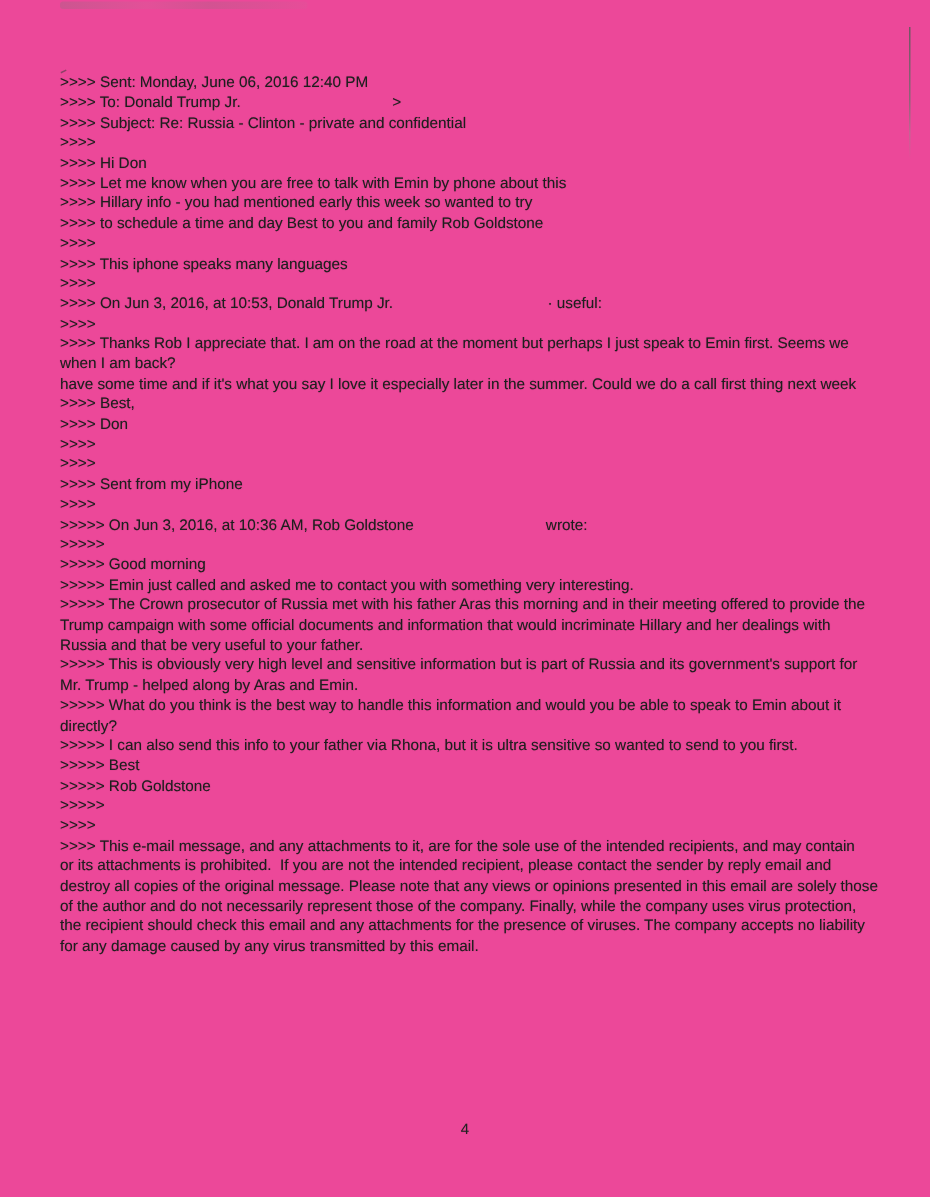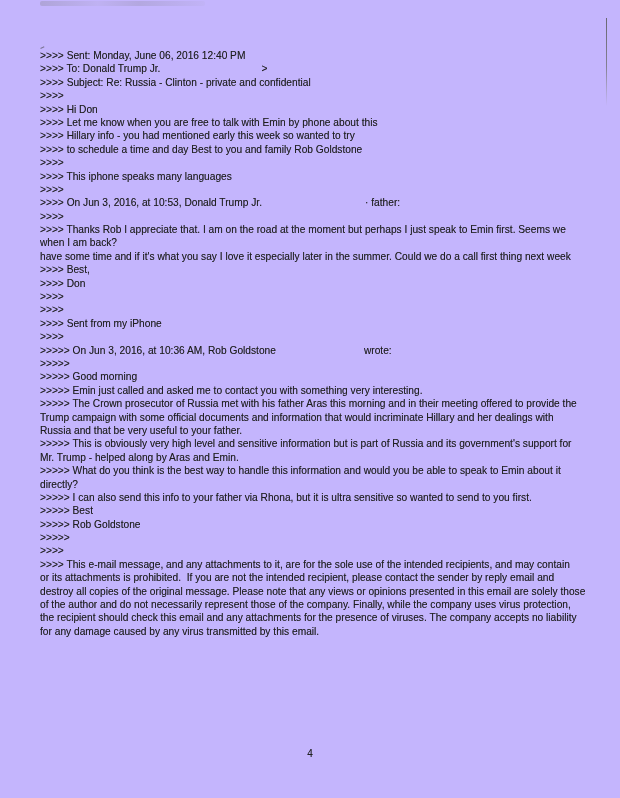--- a/index.html
+++ b/index.html
@@ -4,21 +4,21 @@
 <style>
   html, body {
     margin: 0;
     padding: 0;
     background: #ffffff;
   }
   .scan-page {
     position: relative;
     width: 620px;
     height: 798px;
-    background: #c4b5fd;
+    background: #ec4899;
     overflow: hidden;
     font-family: "Liberation Sans", sans-serif;
   }
   
   .smudge-top {
     position: absolute;
     left: 40px;
     top: 1px;
     width: 165px;
     height: 5px;
@@ -98,21 +98,21 @@
       <div class="line v-redacted-to"><span>&gt;&gt;&gt;&gt; To: Donald Trump Jr.</span><span class="sfx">&gt;</span></div>
       <div class="line"><span>&gt;&gt;&gt;&gt; Subject: Re: Russia - Clinton - private and confidential</span></div>
       <div class="line"><span>&gt;&gt;&gt;&gt;</span></div>
       <div class="line"><span>&gt;&gt;&gt;&gt; Hi Don</span></div>
       <div class="line"><span>&gt;&gt;&gt;&gt; Let me know when you are free to talk with Emin by phone about this</span></div>
       <div class="line"><span>&gt;&gt;&gt;&gt; Hillary info - you had mentioned early this week so wanted to try</span></div>
       <div class="line"><span>&gt;&gt;&gt;&gt; to schedule a time and day Best to you and family Rob Goldstone</span></div>
       <div class="line"><span>&gt;&gt;&gt;&gt;</span></div>
       <div class="line"><span>&gt;&gt;&gt;&gt; This iphone speaks many languages</span></div>
       <div class="line"><span>&gt;&gt;&gt;&gt;</span></div>
-      <div class="line v-redacted-wrote-a"><span>&gt;&gt;&gt;&gt; On Jun 3, 2016, at 10:53, Donald Trump Jr.</span><span class="sfx">· father:</span></div>
+      <div class="line v-redacted-wrote-a"><span>&gt;&gt;&gt;&gt; On Jun 3, 2016, at 10:53, Donald Trump Jr.</span><span class="sfx">· useful:</span></div>
       <div class="line"><span>&gt;&gt;&gt;&gt;</span></div>
       <div class="line"><span>&gt;&gt;&gt;&gt; Thanks Rob I appreciate that. I am on the road at the moment but perhaps I just speak to Emin first. Seems we</span></div>
       <div class="line"><span>when I am back?</span></div>
       <div class="line"><span>have some time and if it's what you say I love it especially later in the summer. Could we do a call first thing next week</span></div>
       <div class="line"><span>&gt;&gt;&gt;&gt; Best,</span></div>
       <div class="line"><span>&gt;&gt;&gt;&gt; Don</span></div>
       <div class="line"><span>&gt;&gt;&gt;&gt;</span></div>
       <div class="line"><span>&gt;&gt;&gt;&gt;</span></div>
       <div class="line"><span>&gt;&gt;&gt;&gt; Sent from my iPhone</span></div>
       <div class="line"><span>&gt;&gt;&gt;&gt;</span></div>

